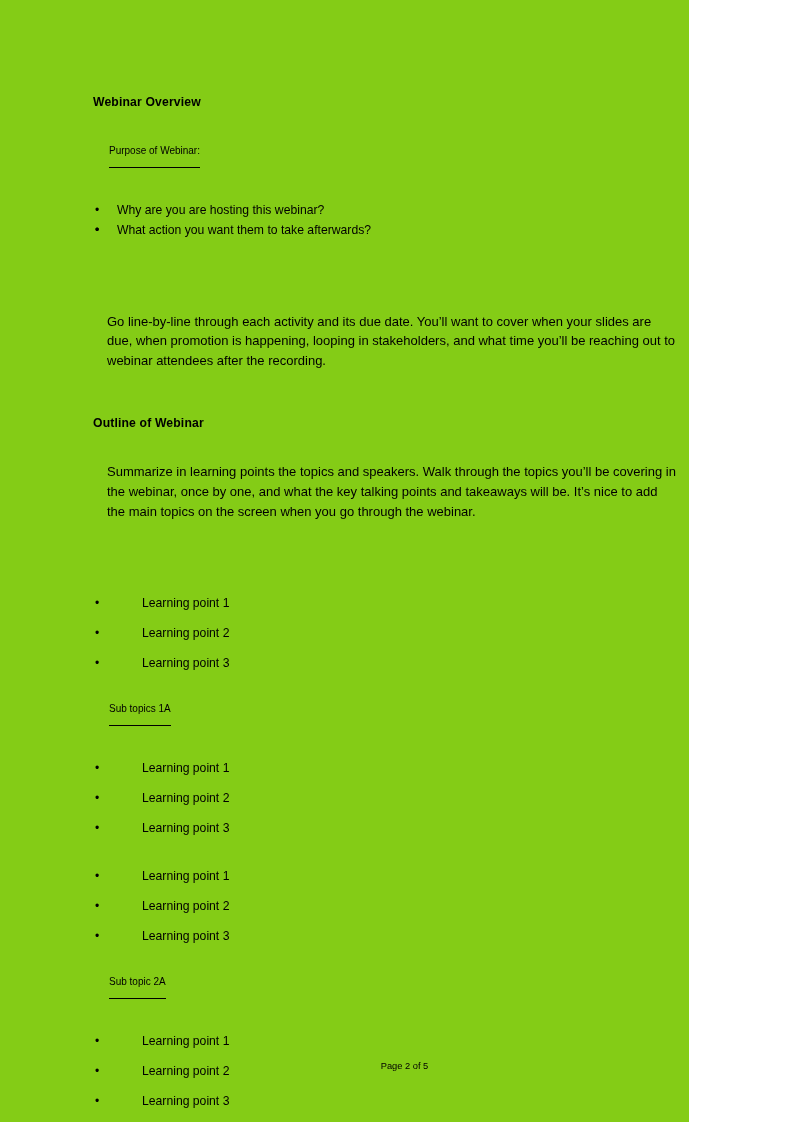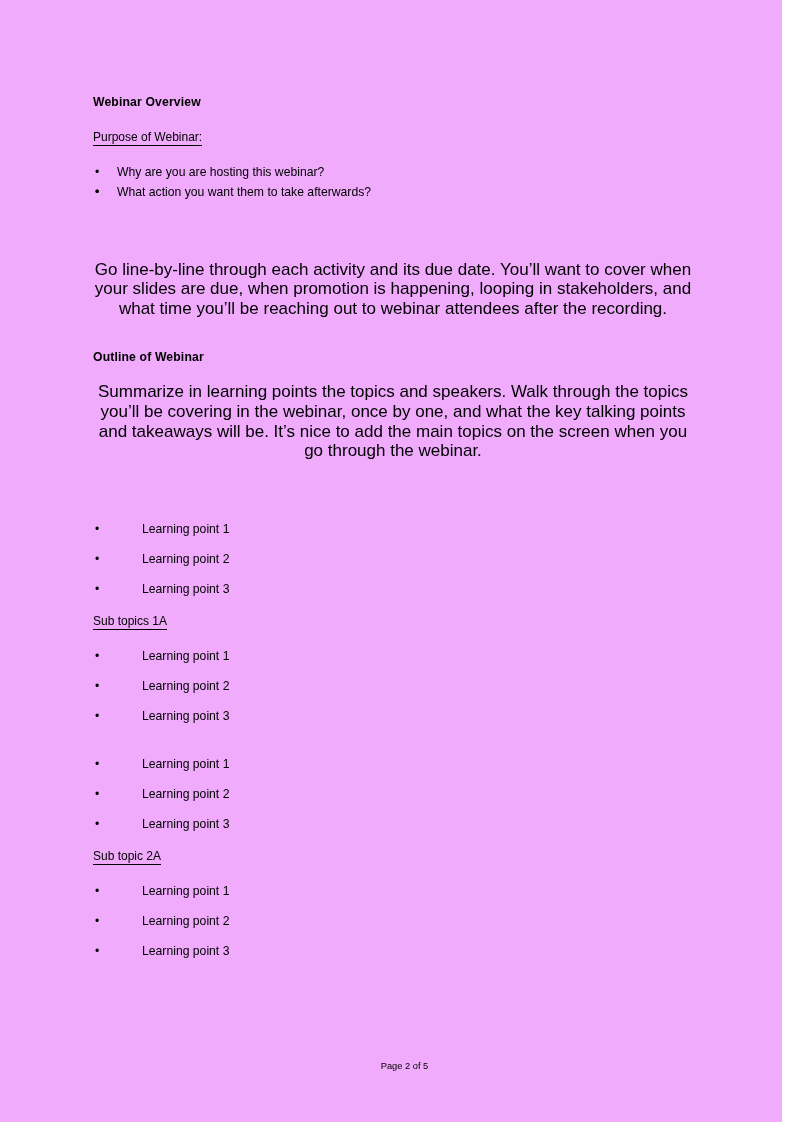--- a/index.html
+++ b/index.html
@@ -3,23 +3,23 @@
 <meta charset="utf-8">
 <title>Webinar Overview</title>
 <style>
   html, body {
     margin: 0;
     padding: 0;
     background: #ffffff;
   }
   .page {
     position: relative;
-    width: 782px;
+    width: 689px;
     height: 1122px;
-    background: #f0abfc;
+    background: #84cc16;
     font-family: "Liberation Sans", sans-serif;
     color: #000000;
     overflow: hidden;
     -webkit-font-smoothing: antialiased;
   }
   .content {
     position: absolute;
     left: 93px;
     top: 94px;
     width: 600px;
@@ -27,26 +27,26 @@
 
   h1.sec-heading {
     font-size: 12.2px;
     font-weight: bold;
     line-height: 16px;
     margin: 0;
     letter-spacing: 0.15px;
   }
 
   .underlined {
-    font-size: 12px;
+    font-size: 10px;
     line-height: 16px;
-    margin: 0;
+    margin: 16px;
     display: inline-block;
     border-bottom: 1px solid #000;
-    padding-bottom: 0px;
+    padding-bottom: 8px;
   }
 
   .tight-list {
     margin: 0;
     padding: 0;
     list-style: none;
   }
   .tight-list li {
     position: relative;
     font-size: 12.2px;
@@ -74,24 +74,24 @@
   }
   .loose-list li .bullet {
     position: absolute;
     left: 2px;
     top: 0;
     font-size: 12.2px;
     line-height: 30px;
   }
 
   p.body-para {
-    font-size: 17px;
+    font-size: 13px;
     line-height: 19.6px;
-    margin: 0;
-    text-align: center;
+    margin: 14px;
+    text-align: left;
   }
   .gap-md  { height: 17px; }
   .gap-lg  { height: 31px; }
   .gap-xl  { height: 40px; }
   .gap-topic { height: 11px; }
   .gap-after-list { height: 7px; }
 
   .footer {
     position: absolute;
     left: 8px;

